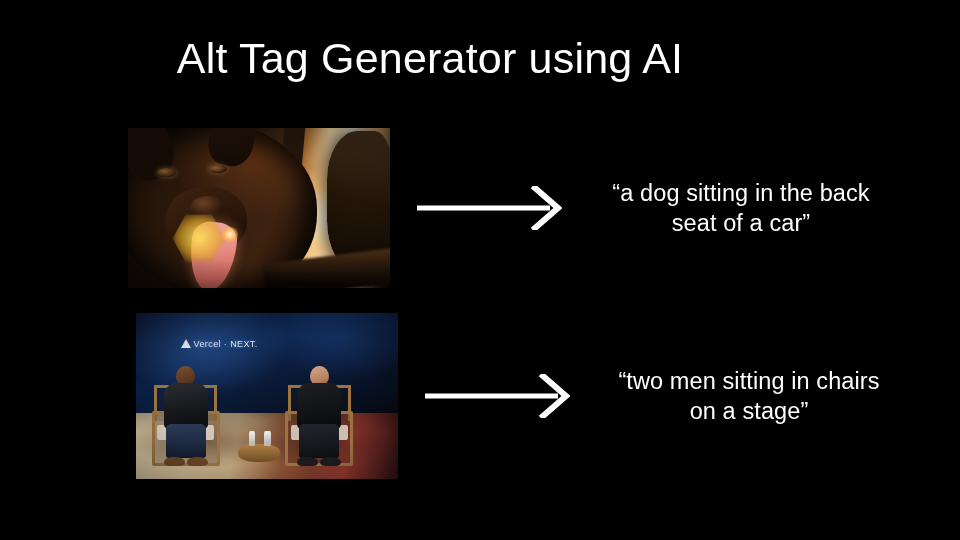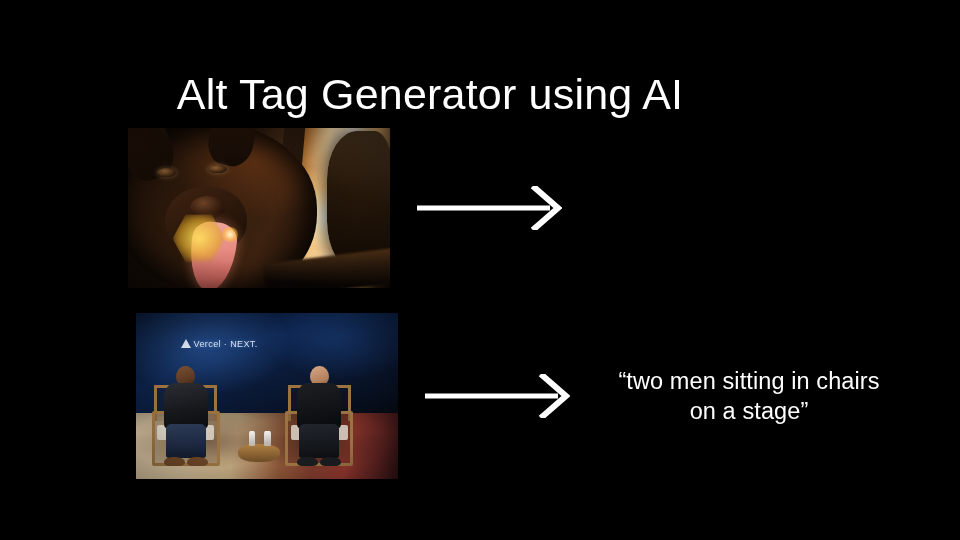--- a/index.html
+++ b/index.html
@@ -29,21 +29,20 @@
     left: 0;
     top: 34px;
     width: 860px;
     text-align: center;
     color: #ffffff;
     font-size: 43px;
     font-weight: 400;
     letter-spacing: 0.2px;
     line-height: 1.15;
     white-space: nowrap;
-    margin-top: 36px;
   }
 
   
   .row {
     position: absolute;
     left: 0;
     width: 960px;
   }
   .row-1 { top: 128px; height: 160px; }
   .row-2 { top: 313px; height: 166px; margin-left: 8px; }
@@ -396,20 +395,21 @@
       <div class="dog-vignette"></div>
     </div>
 
     <div class="arrow">
       <svg viewBox="0 0 145 44" xmlns="http://www.w3.org/2000/svg">
         <line x1="0" y1="22" x2="133" y2="22" stroke="#ffffff" stroke-width="5" stroke-linecap="butt"></line>
         <polyline points="118,2 141,22 118,42" fill="none" stroke="#ffffff" stroke-width="6" stroke-linecap="square" stroke-linejoin="miter"></polyline>
       </svg>
     </div>
 
+    <div class="caption">“a dog sitting in the back seat of a car”</div>
   </div>
 
   <div class="row row-2">
 
     <div class="photo photo-stage">
       <div class="stage-backdrop">
         <div class="stage-logo">
           <span class="tri"></span>
           <span>Vercel · NEXT.</span>
         </div>

